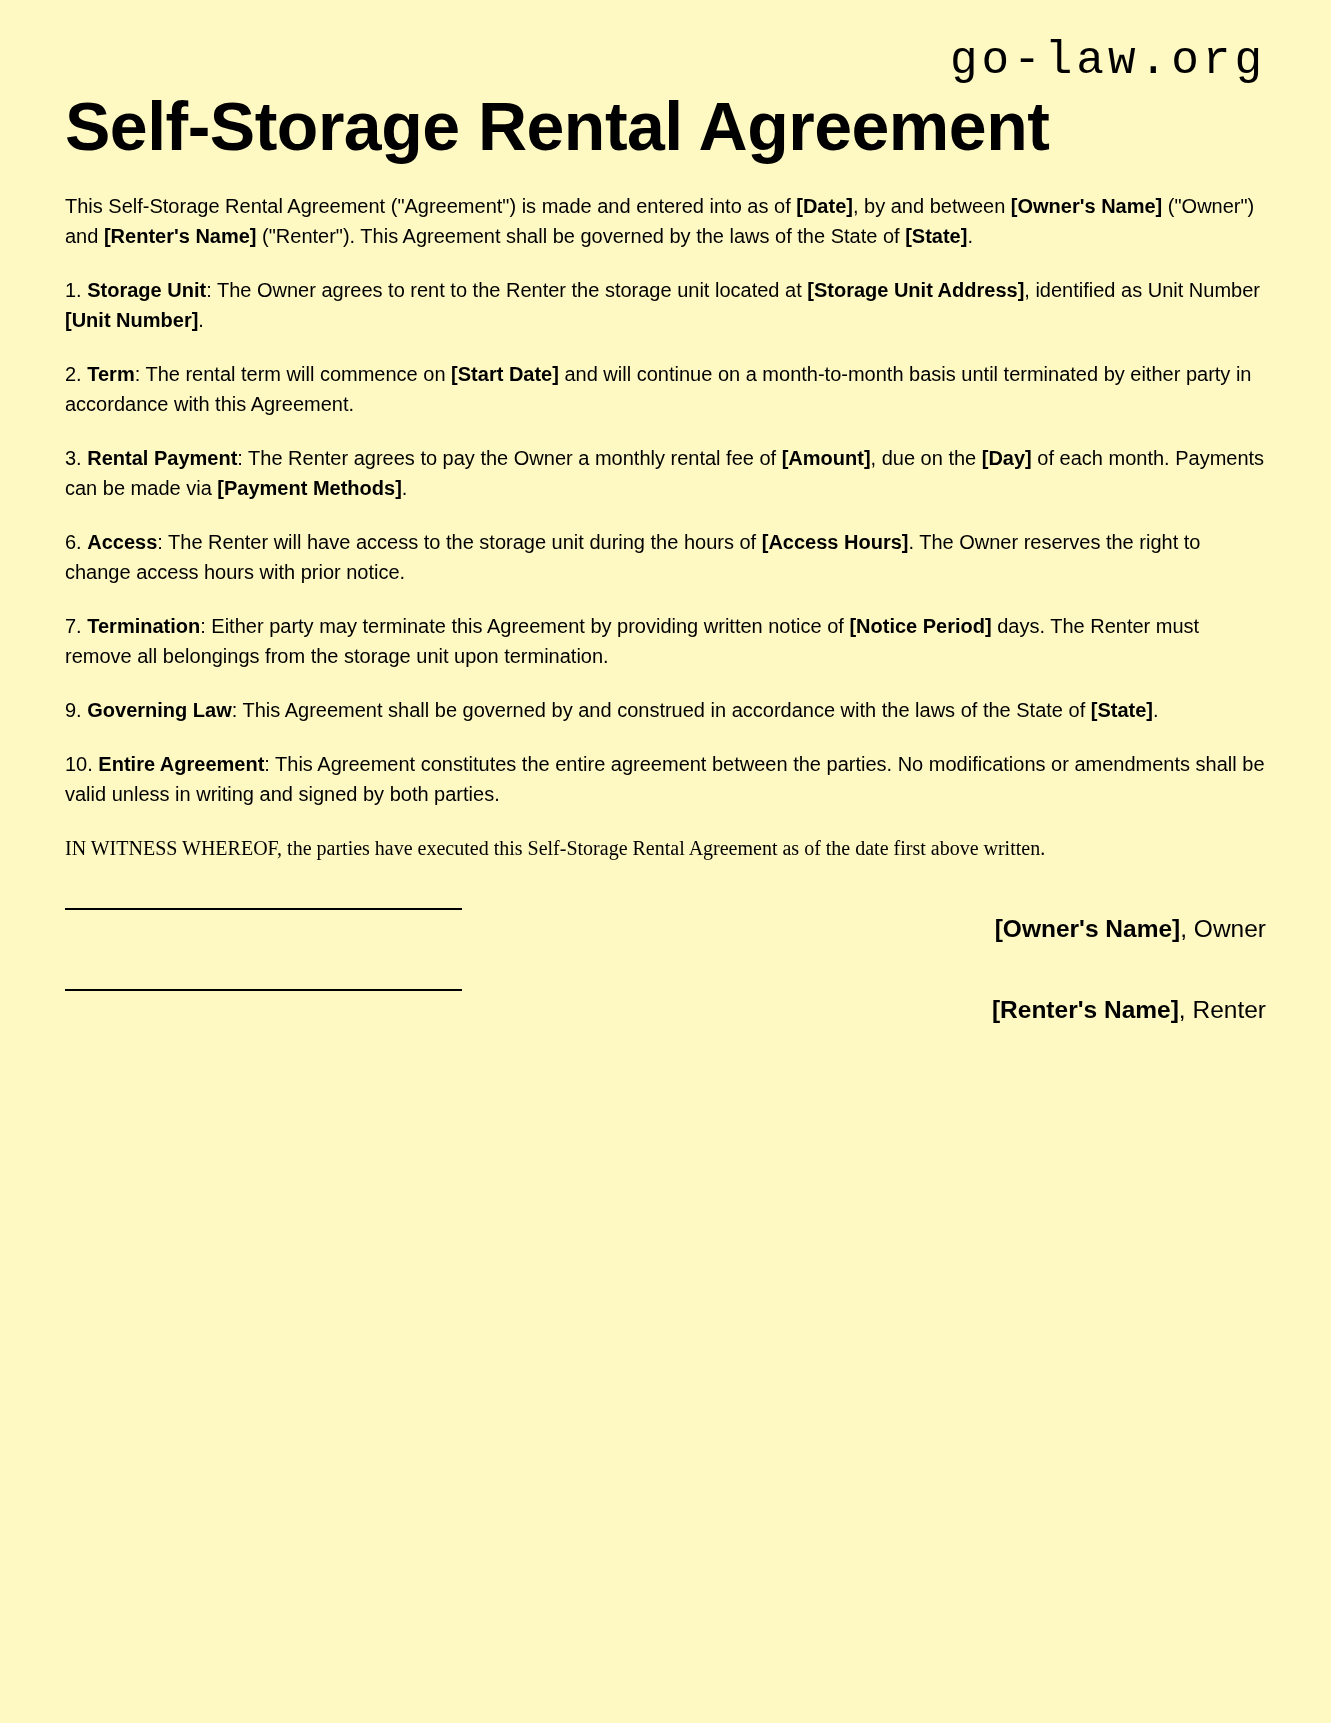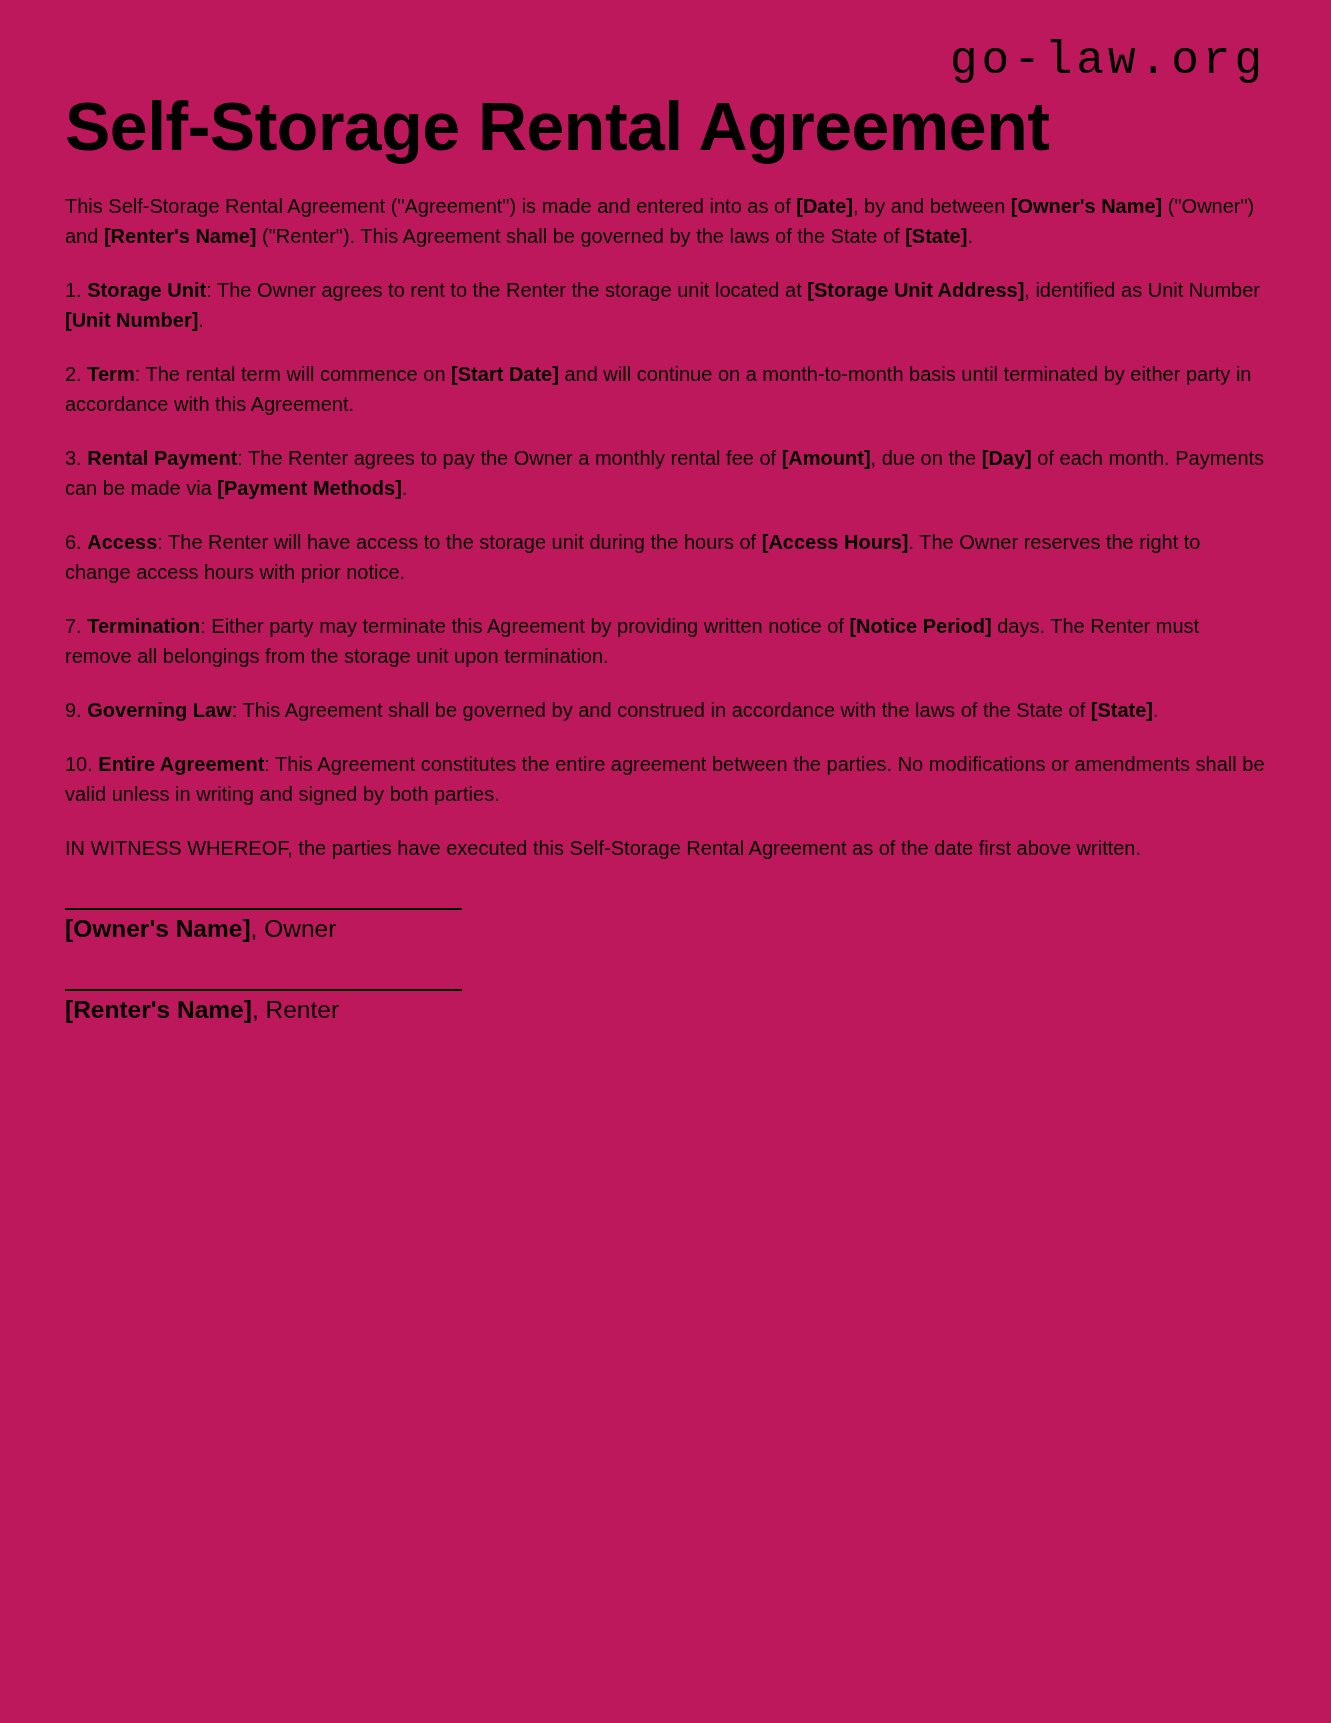--- a/index.html
+++ b/index.html
@@ -5,21 +5,21 @@
   html, body {
     margin: 0;
     padding: 0;
     background: #ffffff;
   }
   .page {
     position: relative;
     width: 1331px;
     height: 1723px;
     margin: 0 auto;
-    background: #be185d;
+    background: #fef9c3;
     color: #000000;
     box-sizing: border-box;
     padding: 36px 65px 0 65px;
     font-family: "Liberation Sans", sans-serif;
     overflow: hidden;
   }
   .brand-logo {
     text-align: right;
     font-family: "Liberation Mono", "DejaVu Sans Mono", monospace;
     font-size: 46px;
@@ -35,23 +35,24 @@
     letter-spacing: -0.5px;
     line-height: 1.1;
   }
   .doc-para {
     margin: 0 0 24px 0;
     font-size: 20px;
     line-height: 30px;
     font-weight: 400;
   }
   .doc-para b { font-weight: 700; }
-  .witness-para { margin-bottom: 0; }
+  .witness-para { margin-bottom: 0; font-family: Liberation Serif, serif; }
   .sig-block {
     margin-top: 45px;
+    text-align: right;
   }
   .sig-line {
     width: 397px;
     height: 2px;
     background: #000000;
     margin-bottom: 4px;
   }
   .sig-label {
     margin: 0;
     font-size: 24.5px;

